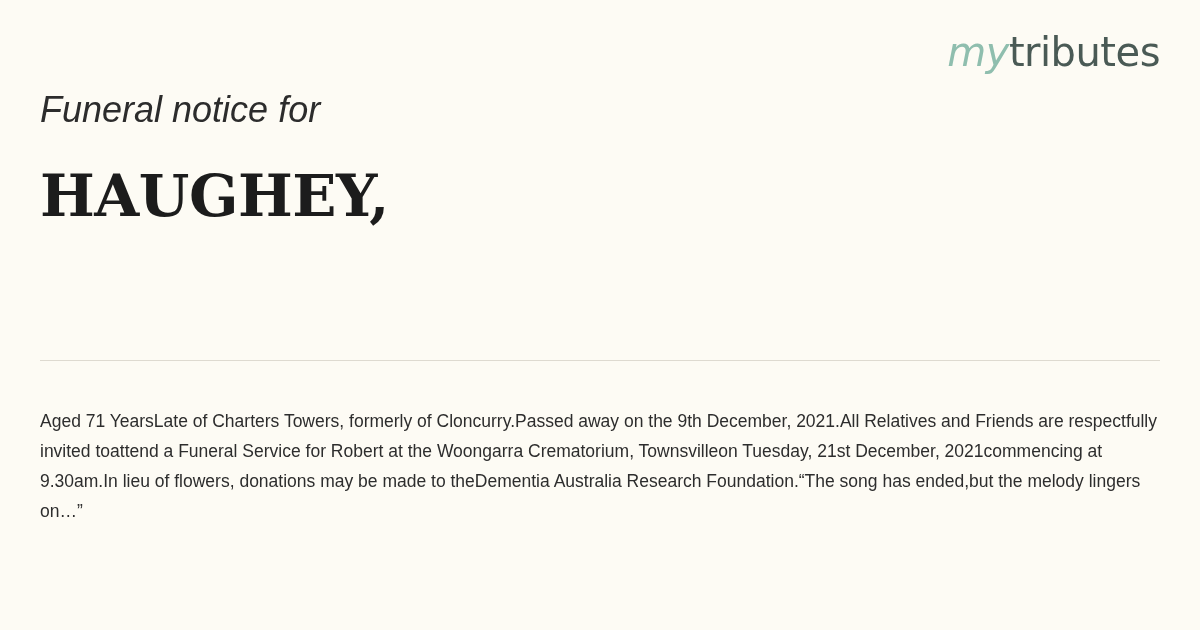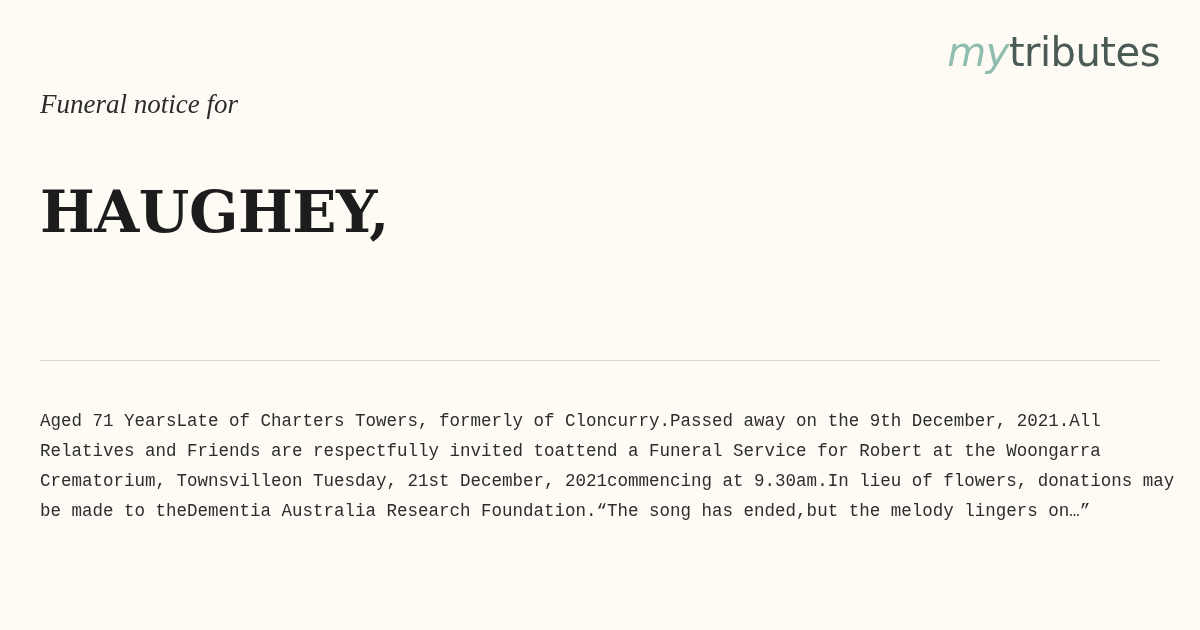--- a/index.html
+++ b/index.html
@@ -36,29 +36,29 @@
     font-weight: 400;
   }
   .brand .brand-tributes {
     color: #4a5a55;
     font-weight: 400;
   }
   .eyebrow {
     position: absolute;
     top: 88px;
     left: 40px;
-    font-family: Liberation Serif, serif;
+    font-family: Liberation Sans, sans-serif;
     font-style: italic;
-    font-size: 27px;
+    font-size: 36px;
     color: #2c2c2c;
     line-height: 1.2;
   }
   .title {
     position: absolute;
-    top: 138px;
+    top: 122px;
     left: 40px;
     font-family: "DejaVu Serif", serif;
     font-weight: 700;
     font-size: 58px;
     line-height: 1.22;
     color: #1c1c1c;
     letter-spacing: -0.5px;
     max-width: 700px;
   }
   .divider {
@@ -67,21 +67,21 @@
     left: 40px;
     width: 1120px;
     height: 1px;
     background: #dedad0;
   }
   .body-text {
     position: absolute;
     top: 388px;
     left: 40px;
     width: 1138px;
-    font-family: Liberation Mono, monospace;
+    font-family: Liberation Sans, sans-serif;
     font-size: 17.5px;
     line-height: 30px;
     color: #2d2d2d;
   }
 </style>
 </head>
 <body>
 
 <div class="page">
 

